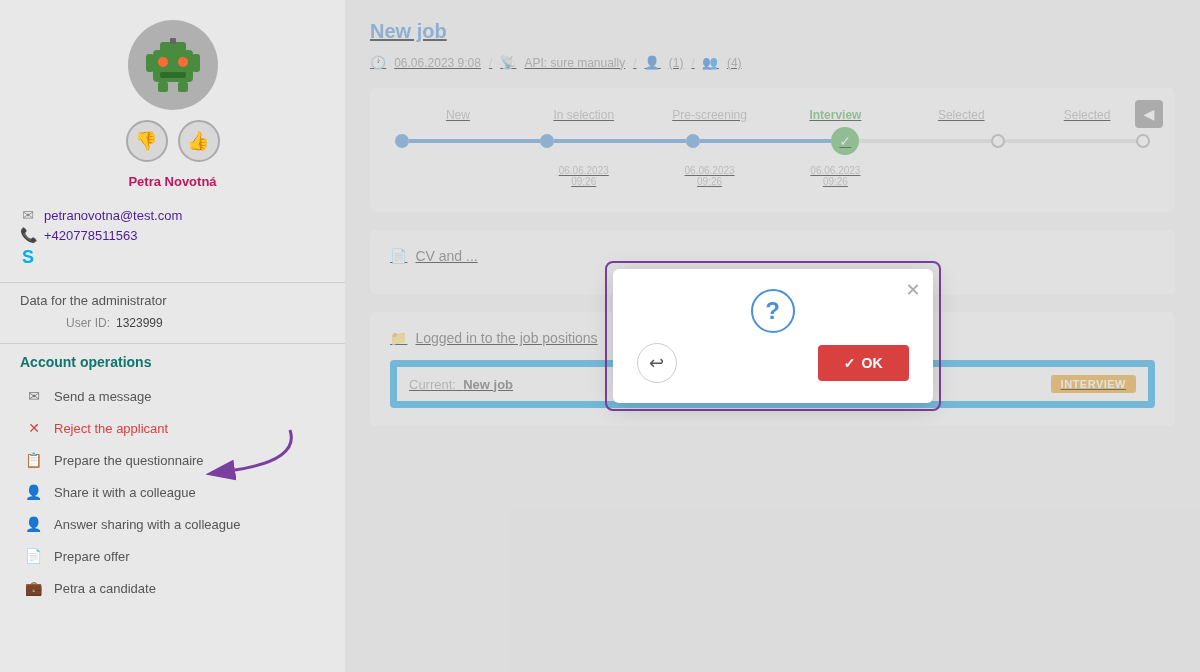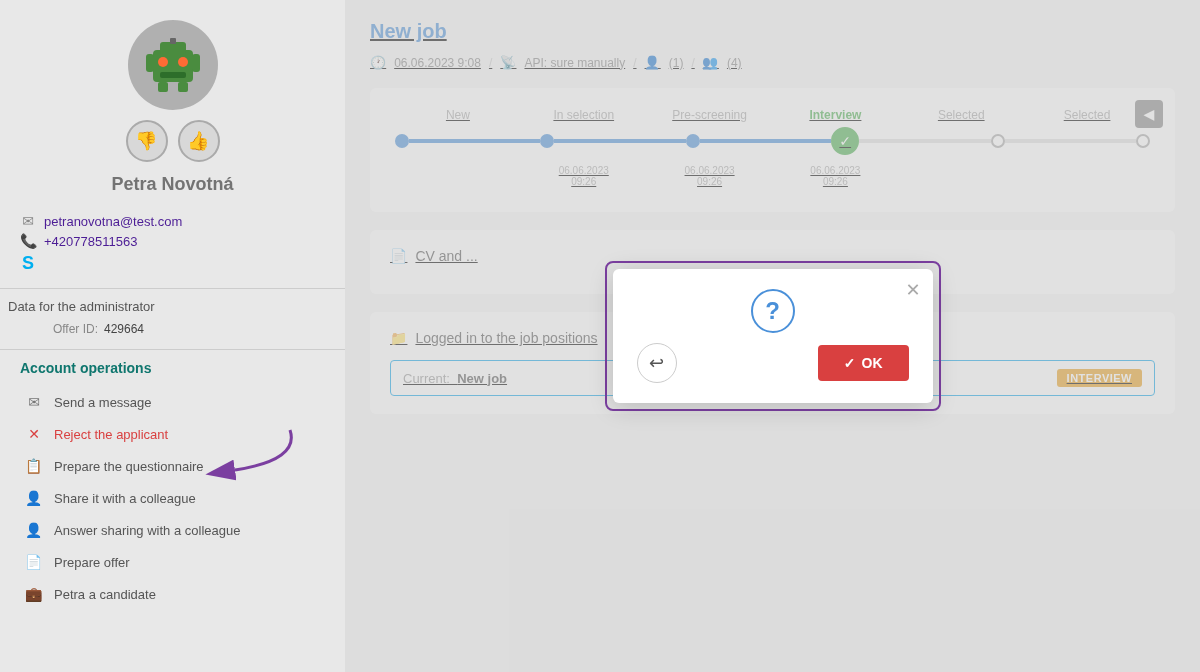--- a/index.html
+++ b/index.html
@@ -50,23 +50,23 @@
       border: 2px solid #aaa;
       background: #d8d8d8;
       display: flex;
       align-items: center;
       justify-content: center;
       cursor: pointer;
       font-size: 18px;
     }
 
     .candidate-name {
-      font-size: 18px;
+      font-size: 13px;
       font-weight: bold;
-      color: #737373;
+      color: #be185d;
       margin-bottom: 8px;
     }
 
     .contact-info {
       width: 100%;
       padding: 0 20px;
       margin-bottom: 10px;
     }
 
     .contact-row {
@@ -84,21 +84,21 @@
 
     .contact-icon {
       color: #888;
       font-size: 14px;
       width: 16px;
       text-align: center;
     }
 
     .admin-data {
       width: 100%;
-      padding: 10px 8px;
+      padding: 10px 20px;
       border-top: 1px solid #ccc;
     }
 
     .admin-data h4 {
       font-size: 13px;
       color: #555;
       margin-bottom: 8px;
       font-weight: normal;
     }
 
@@ -319,21 +319,21 @@
       font-size: 14px;
       color: #555;
       margin-bottom: 14px;
     }
 
     .job-row {
       display: flex;
       justify-content: space-between;
       align-items: center;
       padding: 8px 12px;
-      border: 1px solid #0ea5e9;
+      border: 7px solid #0ea5e9;
       border-radius: 4px;
       font-size: 13px;
       color: #555;
     }
 
     .interview-badge {
       background: #e8a020;
       color: white;
       font-size: 11px;
       padding: 3px 10px;
@@ -494,22 +494,22 @@
       <a>+420778511563</a>
     </div>
     <div class="contact-row">
       <span class="contact-icon" style="color:#00aff0; font-size:18px; font-weight:bold;">S</span>
     </div>
   </div>
 
   <div class="admin-data">
     <h4>Data for the administrator</h4>
     <div class="data-row">
-      <span class="data-label">Offer ID:</span>
-      <span class="data-value">429664</span>
+      <span class="data-label">User ID:</span>
+      <span class="data-value">1323999</span>
     </div>
   </div>
 
   <div class="account-ops">
     <h4>Account operations</h4>
 
     <div class="op-item">
       <span class="op-icon">✉</span>
       <span>Send a message</span>
     </div>

